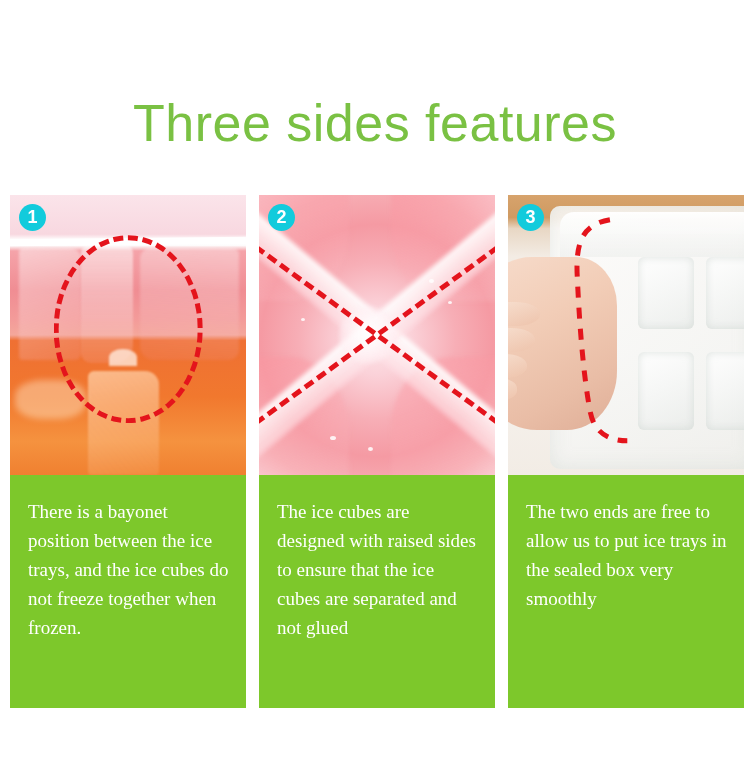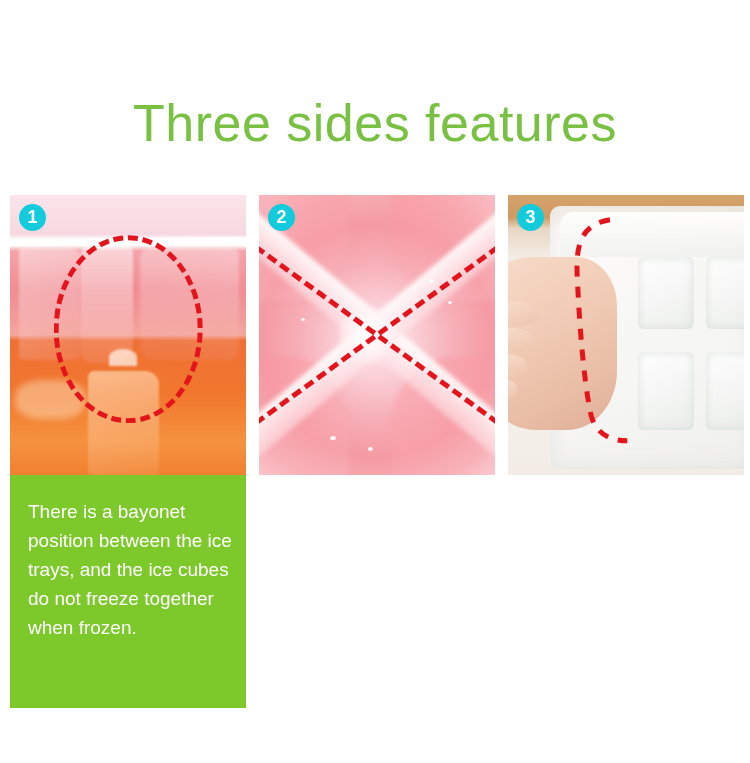--- a/index.html
+++ b/index.html
@@ -308,20 +308,21 @@
     stroke-dasharray: 11 10;
     stroke-linecap: butt;
   }
 
   
   .caption {
     flex: 1 1 auto;
     background: #7dc82b;
     padding: 22px 14px 10px 18px;
     box-sizing: border-box;
+    font-family: Liberation Serif, serif;
   }
   .caption-text {
     color: #ffffff;
     font-size: 19px;
     line-height: 29px;
     font-weight: normal;
     margin: 0;
   }
 </style>
 </head>
@@ -364,20 +365,23 @@
         <div class="ph2-speck" style="left:80%;top:38%;width:4px;height:3px;"></div>
         <div class="ph2-speck" style="left:64%;top:58%;width:5px;height:4px;"></div>
         <div class="ph2-speck" style="left:30%;top:86%;width:6px;height:4px;"></div>
         <div class="ph2-speck" style="left:46%;top:90%;width:5px;height:4px;"></div>
         <div class="ph2-speck" style="left:18%;top:44%;width:4px;height:3px;"></div>
       </div>
       <div class="dash-x-line dash-x-a"></div>
       <div class="dash-x-line dash-x-b"></div>
       <div class="badge">2</div>
     </div>
+    <div class="caption">
+      <p class="caption-text">The ice cubes are designed with raised sides to ensure that the ice cubes are separated and not glued</p>
+    </div>
   </div>
 
   <div class="panel">
     <div class="photo">
       <div class="ph3-bg">
         <div class="ph3-box"></div>
         <div class="ph3-lid"></div>
         <div class="ph3-cell ph3-cell-a"></div>
         <div class="ph3-cell ph3-cell-b"></div>
         <div class="ph3-cell ph3-cell-c"></div>
@@ -387,15 +391,18 @@
           <div class="ph3-finger ph3-f2"></div>
           <div class="ph3-finger ph3-f3"></div>
           <div class="ph3-finger ph3-f4"></div>
         </div>
       </div>
       <svg class="dash-curve" viewBox="0 0 100 200" preserveAspectRatio="none">
         <path d="M 46 4 C 20 8, 14 24, 16 54 C 18 96, 22 140, 28 168 C 32 186, 46 192, 62 192" vector-effect="non-scaling-stroke"></path>
       </svg>
       <div class="badge">3</div>
     </div>
+    <div class="caption">
+      <p class="caption-text">The two ends are free to allow us to put ice trays in the sealed box very smoothly</p>
+    </div>
   </div>
 
 </div>
 
 </body></html>

